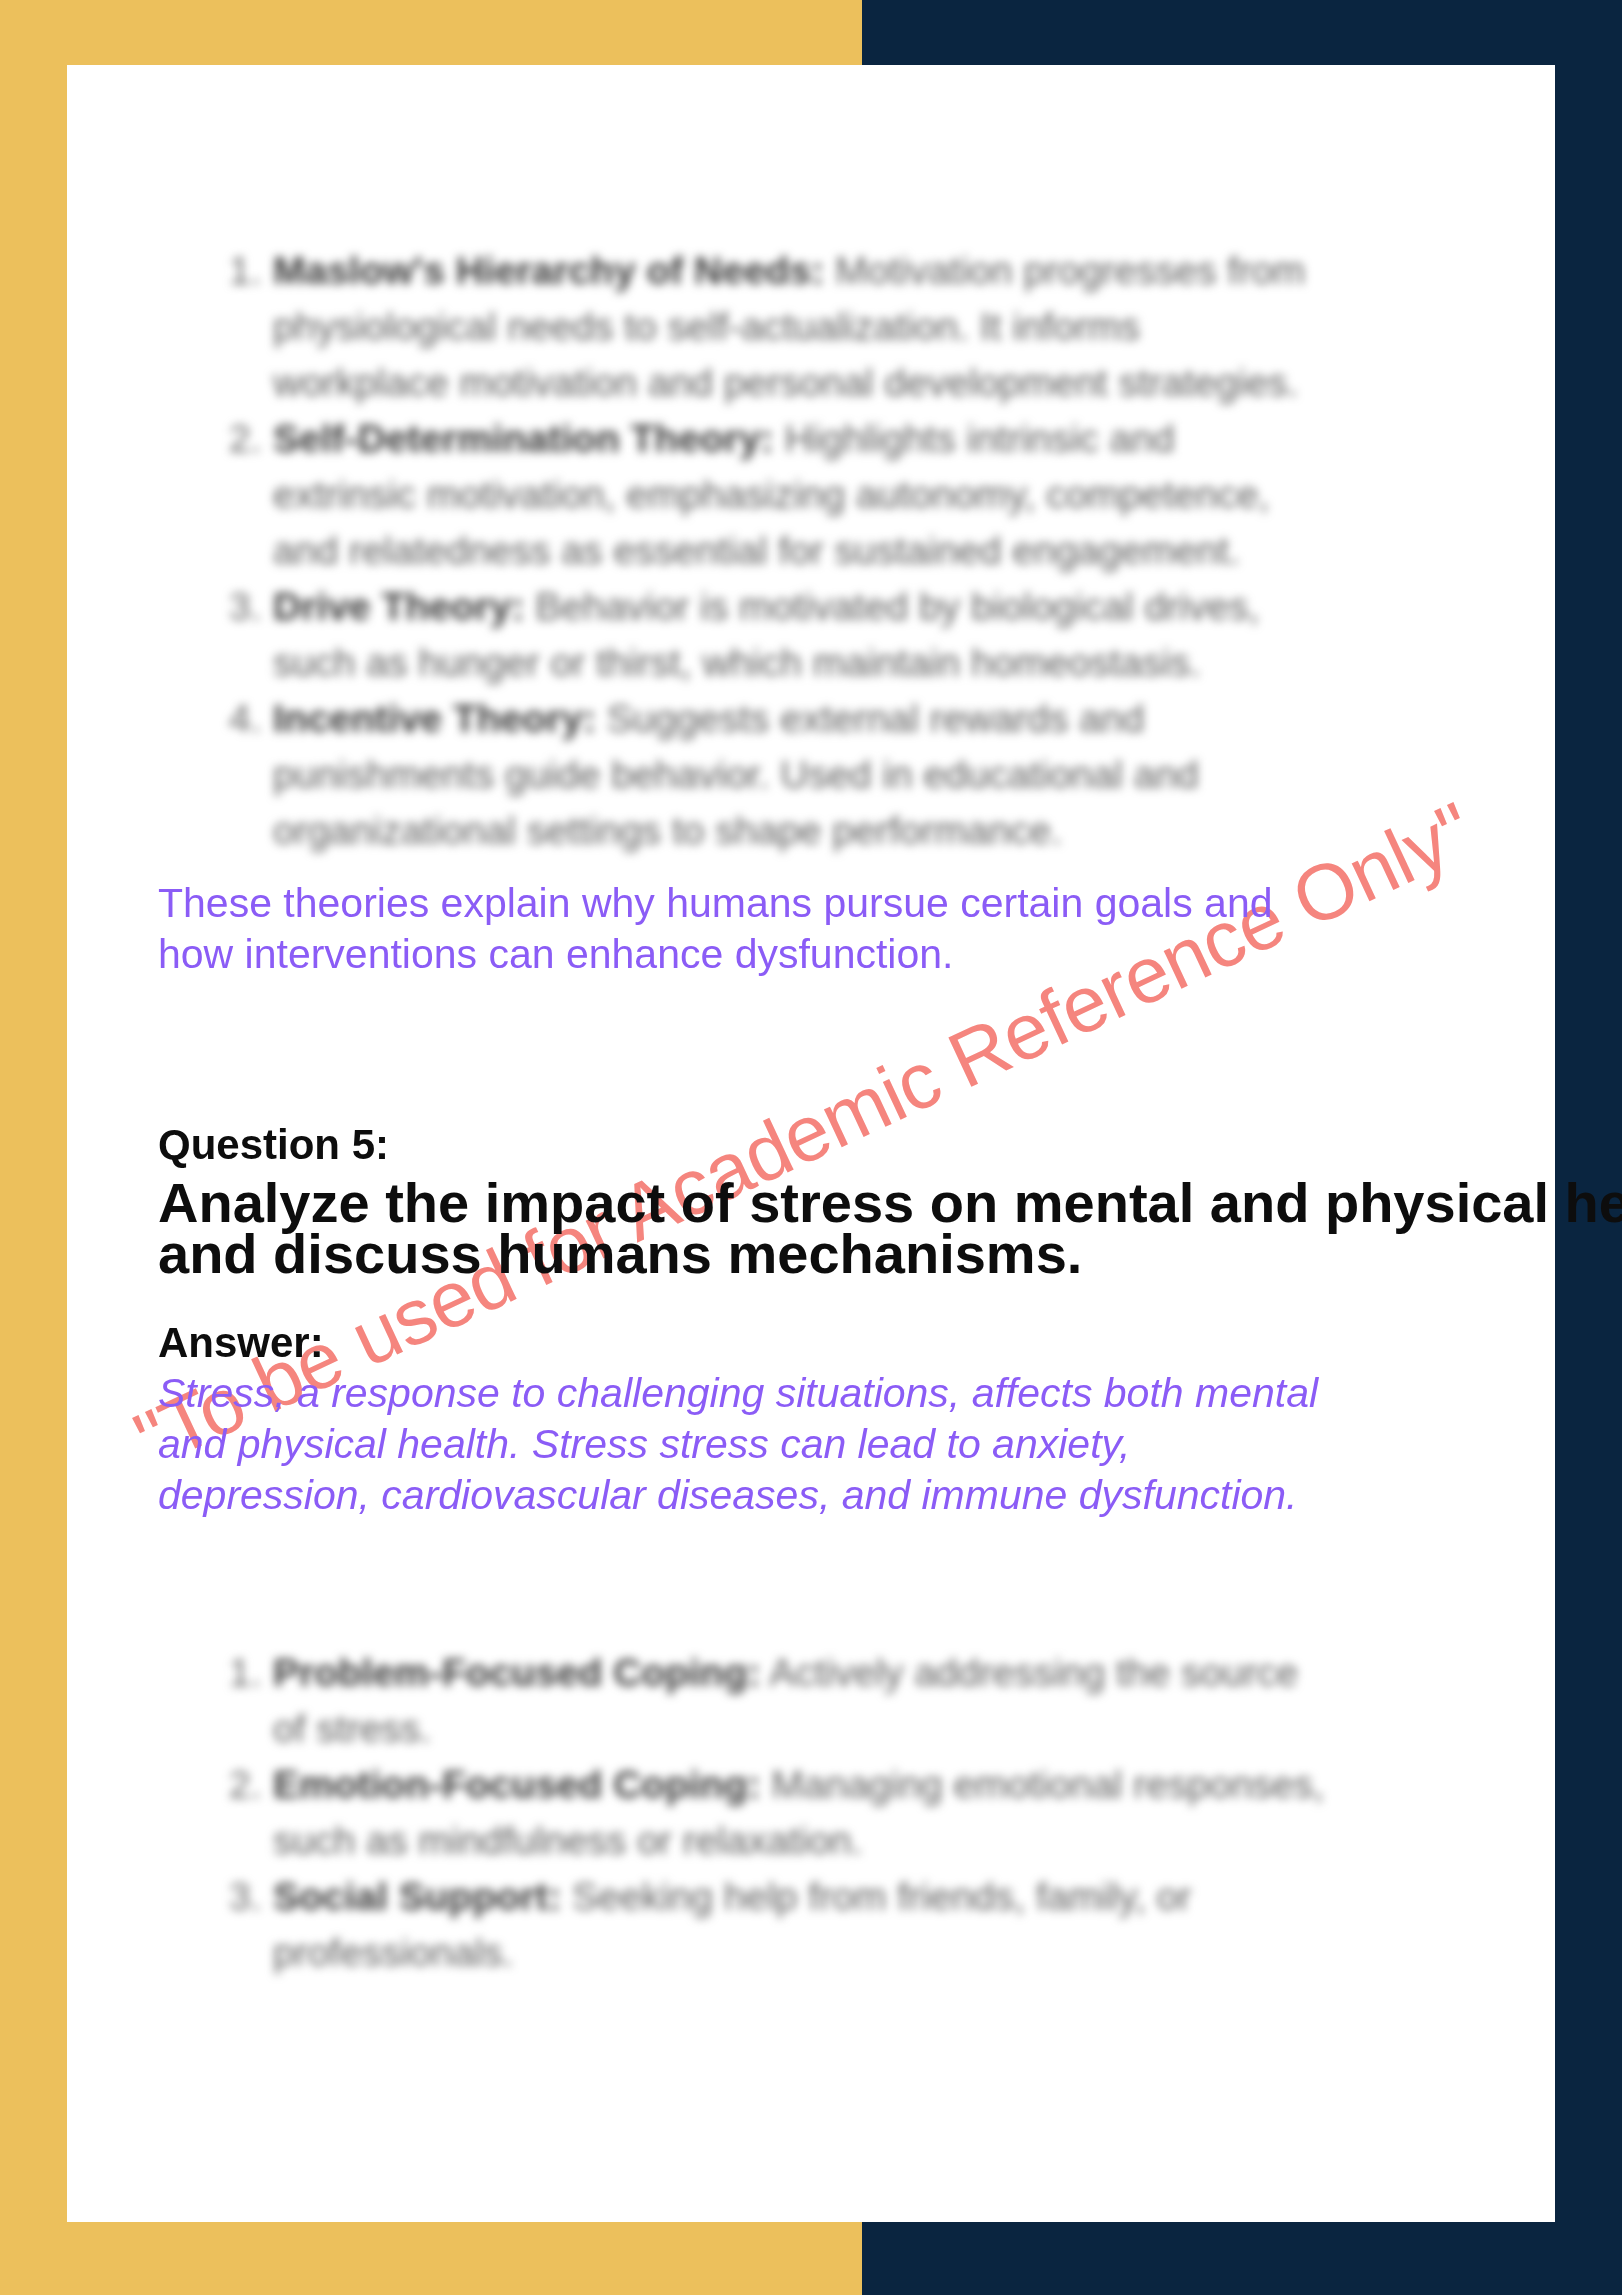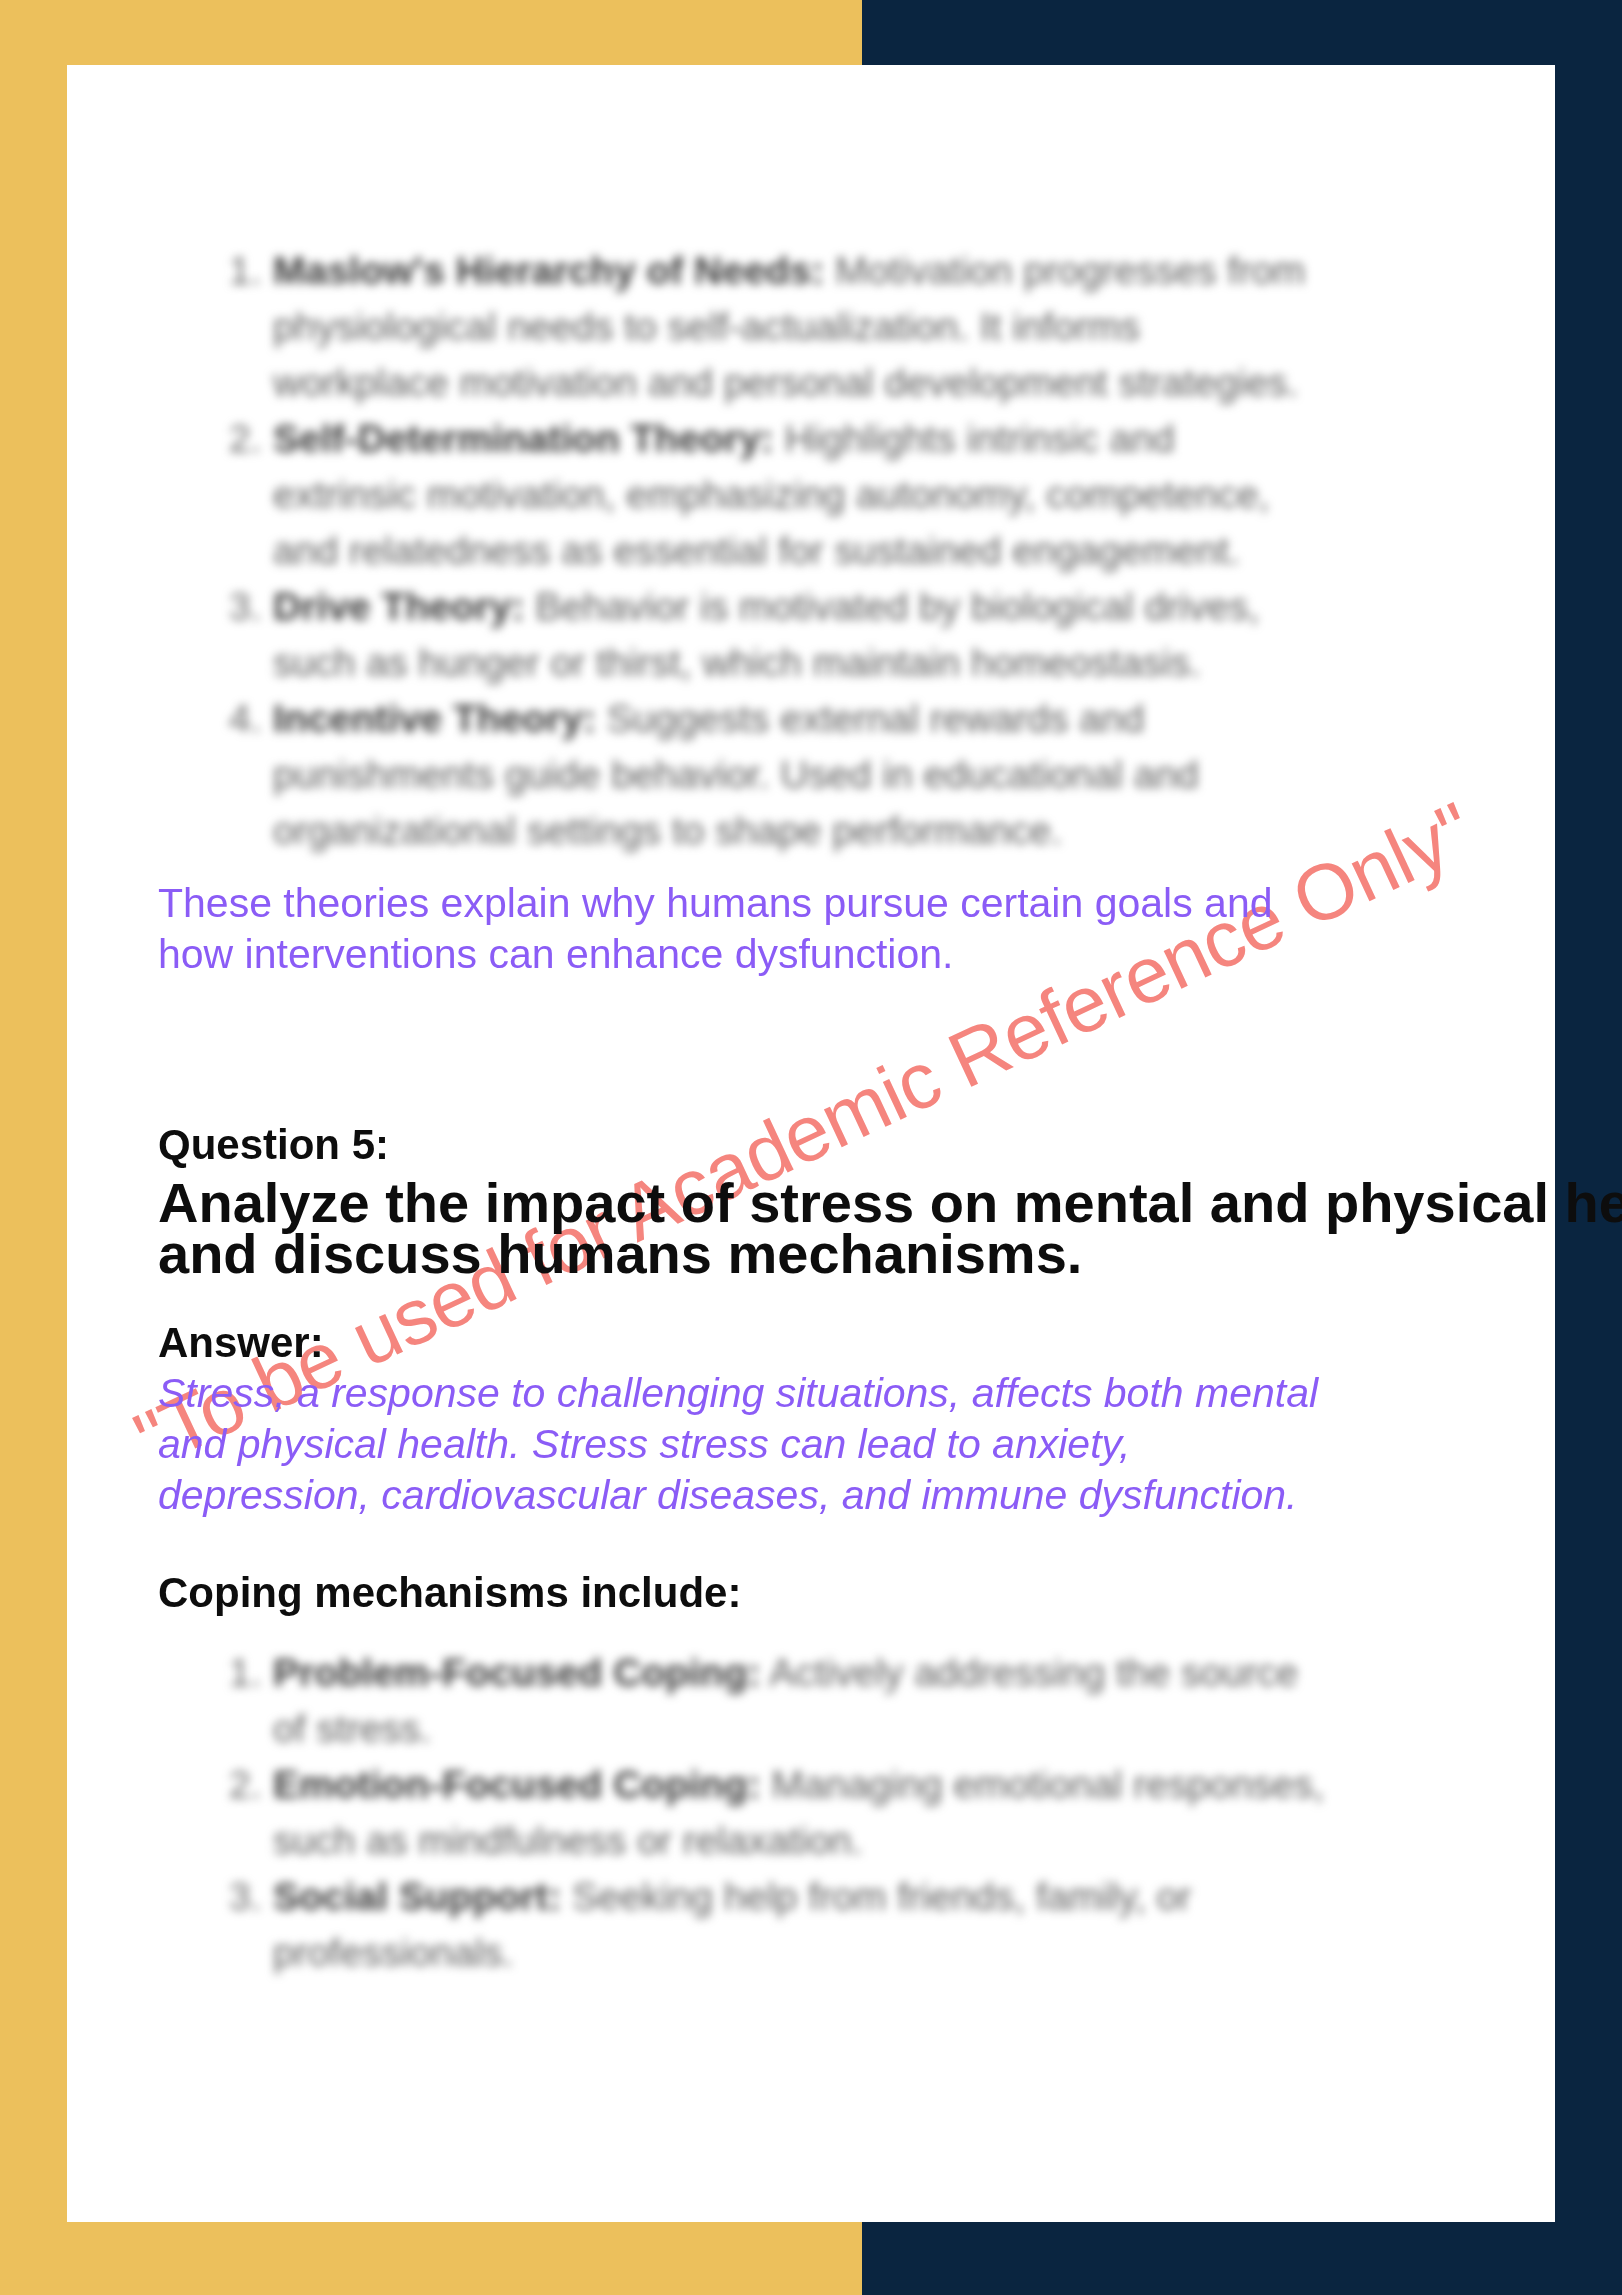--- a/index.html
+++ b/index.html
@@ -104,21 +104,20 @@
     </div>
 
   <div class="heading block" style="left:91px; top:1252px;">Answer:</div>
 
   <div class="para block" id="answer-para" style="left:91px; top:1303px;font-style:italic;">
       <div class="line">Stress, a response to challenging situations, affects both mental</div>
       <div class="line">and physical health. Stress stress can lead to anxiety,</div>
       <div class="line">depression, cardiovascular diseases, and immune dysfunction.</div>
     </div>
 
-  <div class="heading block" style="left:91px; top:1502px;">Coping mechanisms include:</div>
 
   <ol class="doc-list block" id="coping-list" style="left:162px; top:1580px;">
       <li>
         <span class="num">1.</span>
         <div class="body">
           <div class="line"><b>Problem-Focused Coping:</b> Actively addressing the source</div>
           <div class="line">of stress.</div>
         </div>
       </li>
       <li>

